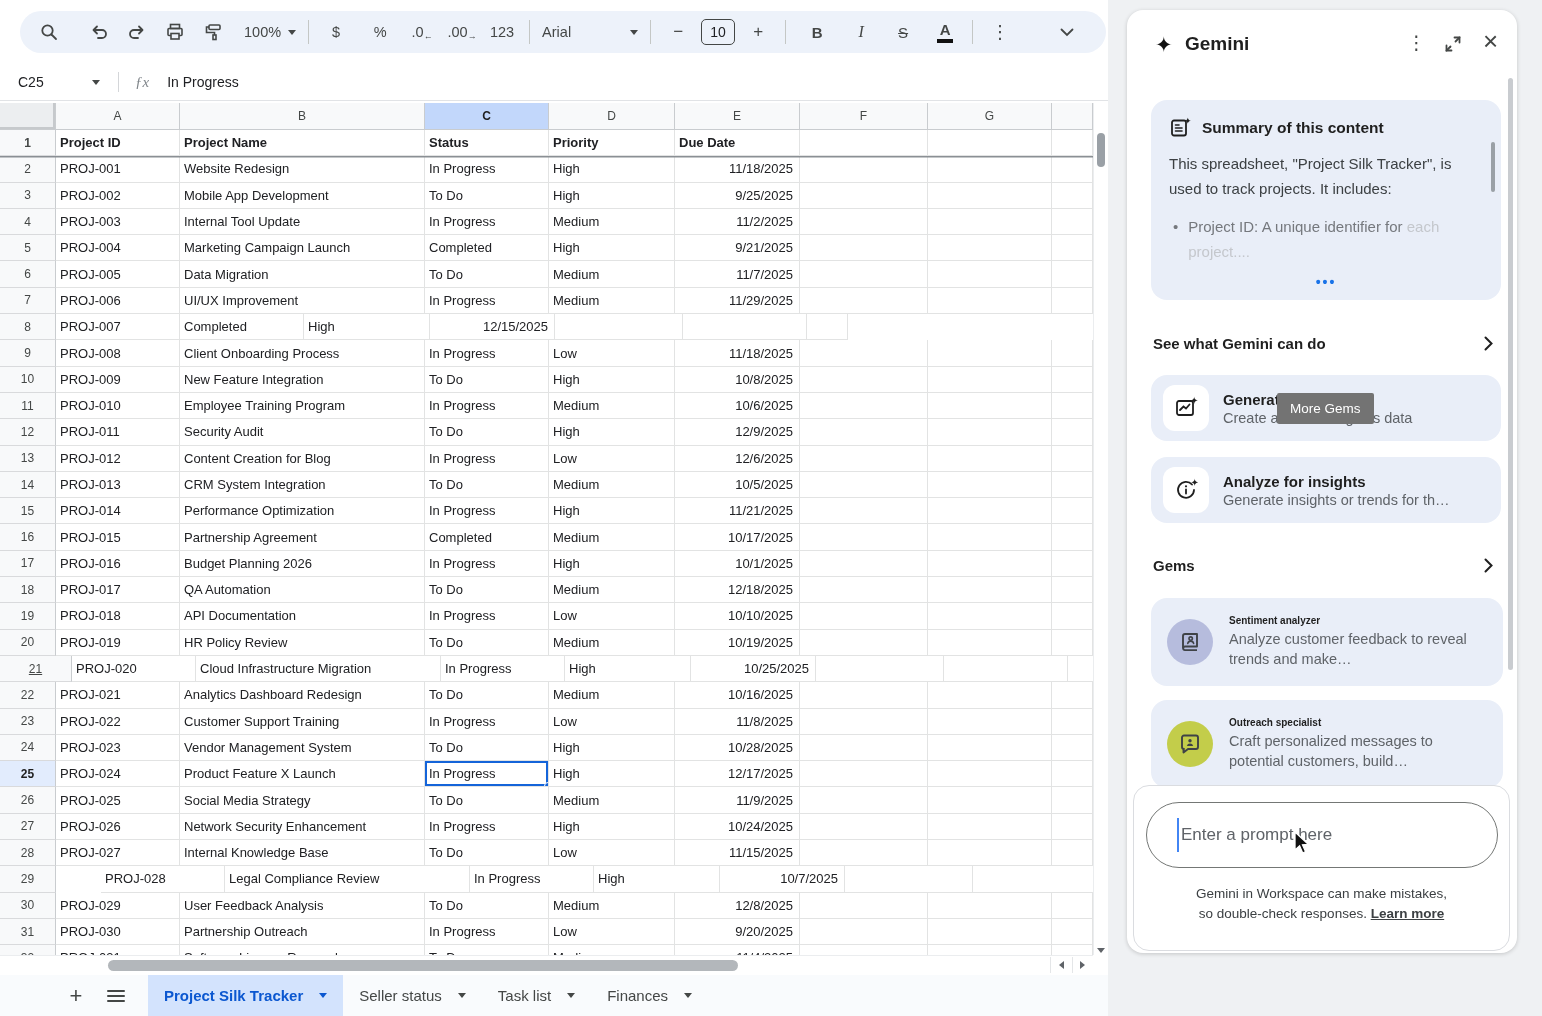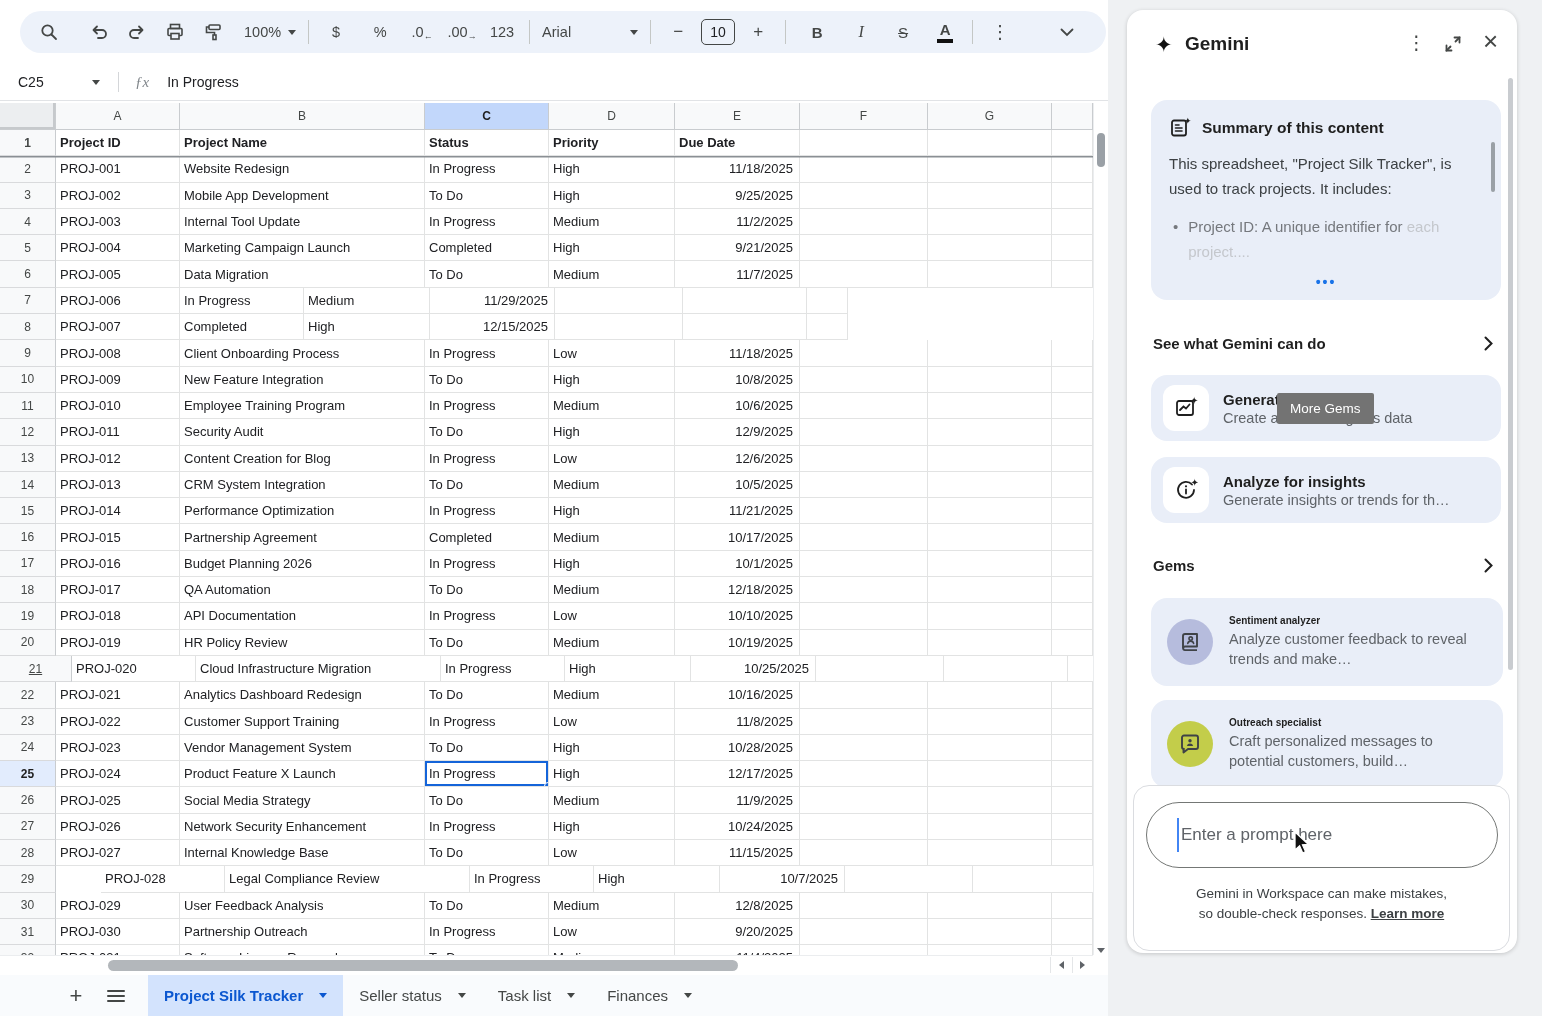--- a/index.html
+++ b/index.html
@@ -297,20 +297,21 @@
       <div class="g-cell " style="width: 124px; flex: 0 0 auto;">To Do</div>
       <div class="g-cell " style="width: 126px; flex: 0 0 auto;">Medium</div>
       <div class="g-cell num" style="width: 125px; flex: 0 0 auto;">11/7/2025</div>
       <div class="g-cell " style="width: 128px; flex: 0 0 auto;"></div>
       <div class="g-cell " style="width: 124px; flex: 0 0 auto;"></div>
       <div class="g-cell " style="width: 41px; flex: 0 0 auto;"></div>
     </div>
     <div class="g-row">
       <div class="g-cell rowhdr" style="width: 56px; flex: 0 0 auto;">7</div>
       <div class="g-cell " style="width: 124px; flex: 0 0 auto;">PROJ-006</div>
+      <div class="g-cell " style="width: 245px; flex: 0 0 auto;">UI/UX Improvement</div>
       <div class="g-cell " style="width: 124px; flex: 0 0 auto;">In Progress</div>
       <div class="g-cell " style="width: 126px; flex: 0 0 auto;">Medium</div>
       <div class="g-cell num" style="width: 125px; flex: 0 0 auto;">11/29/2025</div>
       <div class="g-cell " style="width: 128px; flex: 0 0 auto;"></div>
       <div class="g-cell " style="width: 124px; flex: 0 0 auto;"></div>
       <div class="g-cell " style="width: 41px; flex: 0 0 auto;"></div>
     </div>
     <div class="g-row">
       <div class="g-cell rowhdr" style="width: 56px; flex: 0 0 auto;">8</div>
       <div class="g-cell " style="width: 124px; flex: 0 0 auto;">PROJ-007</div>

